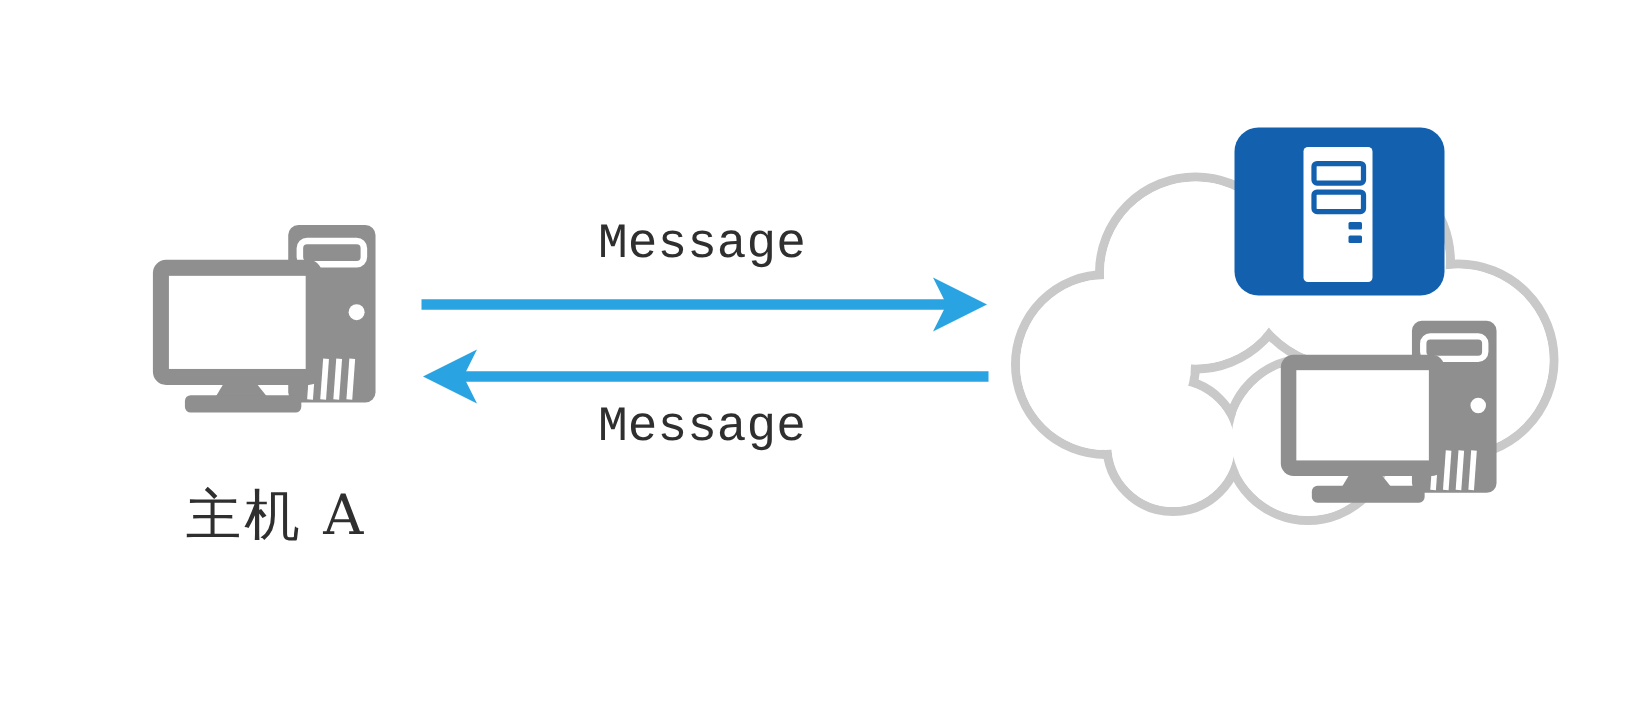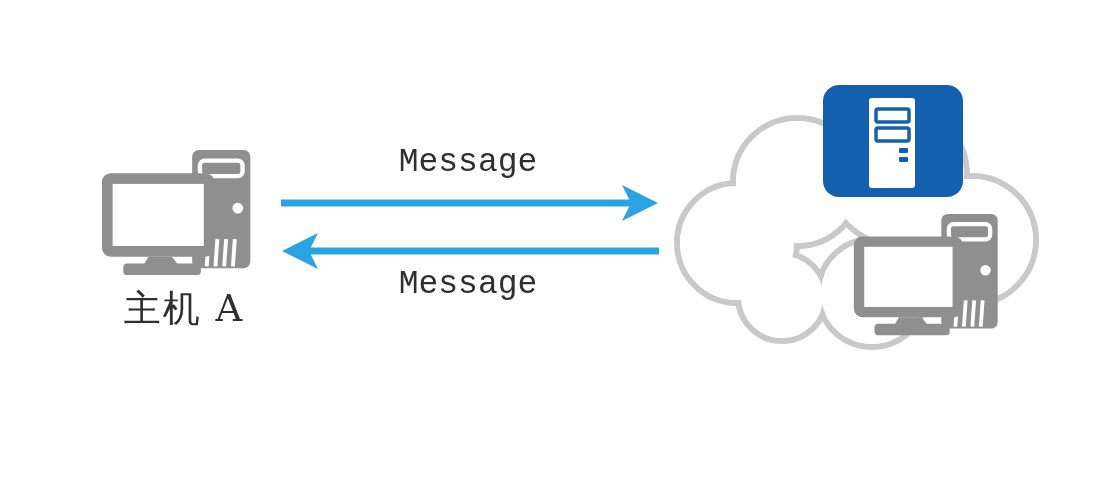--- a/index.html
+++ b/index.html
@@ -49,20 +49,21 @@
     font-family: "Liberation Mono", "DejaVu Sans Mono", monospace;
     font-size: 33px;
     font-weight: 500;
     width: 240px;
   }
   .host-label {
     font-family: "DejaVu Serif", "Liberation Serif", serif;
     font-size: 37px;
     width: 200px;
     letter-spacing: 2px;
+    margin-top: 35px;
   }
   #msg-top    { left: 348px; top: 144px; }
   #msg-bottom { left: 348px; top: 266px; }
   #host-a-lbl { left: 84px;  top: 284px; }
 </style>
 </head>
 <body>
 
 <div class="stage">
 

